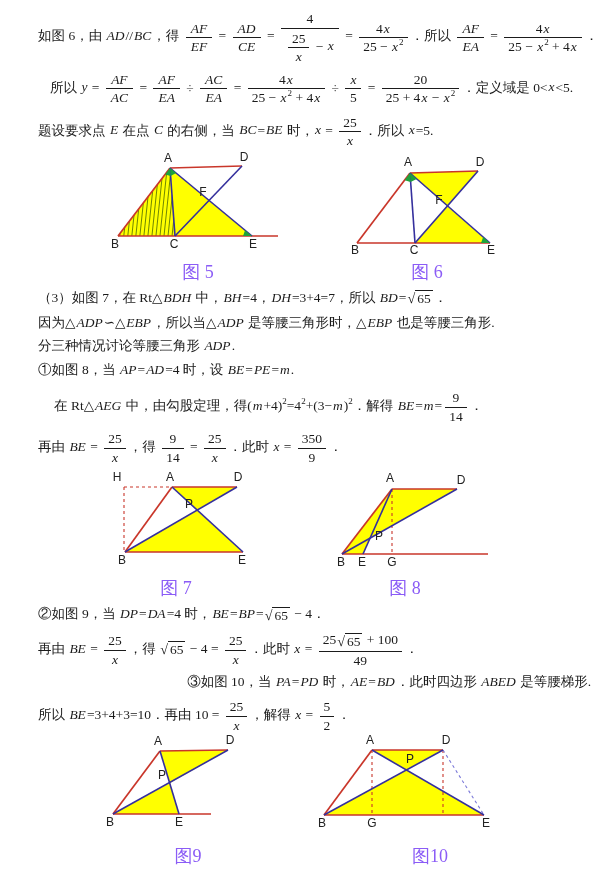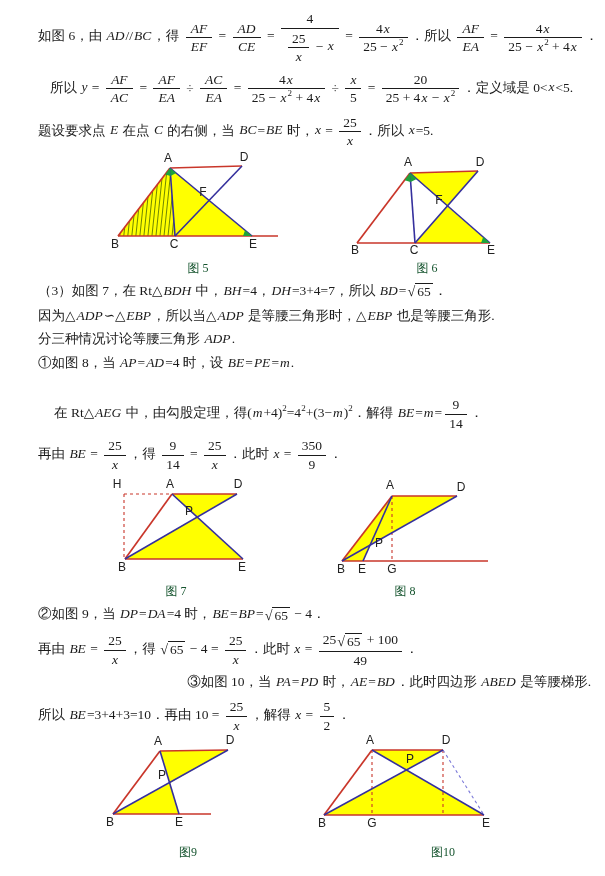--- a/index.html
+++ b/index.html
@@ -17,35 +17,35 @@
   .mnum{display:block;padding:1px 4px 1px 4px;border-bottom:1px solid #1b1b1b;}
   .mden{display:block;padding:1px 4px 0 4px;}
   .msqrt{display:inline-flex;vertical-align:middle;align-items:flex-start;margin:0 1px;}
   .mrad{line-height:1.2;font-size:1.05em;}
   .mbar{border-top:1px solid #1b1b1b;line-height:1.2;padding:0 2px;}
   .p1{margin:2px 0 6px;}
   .p2{margin:0 12px 8px;}
   .p3{margin:0 0 2px;}
   .p4{margin:4px 0 4px;}
   .p5,.p6{margin:0 0 3px;}
-  .p7{margin:0 0 22px;}
+  .p7{margin:0 0 8px;}
   .p8{margin:0 16px 6px;}
   .p9{margin:0 0 2px;}
   .p10{margin:4px 0 6px;}
   .p11{margin:0 0 4px;}
   .p12{margin:0 0 5px;text-align:right;}
   .p13{margin:0 0 2px;}
   .figrow{display:flex;align-items:flex-start;}
   .row1{margin:2px 0 2px 57px;gap:35px;}
   .row2{margin:0 0 4px 22px;gap:55px;}
   .row3{margin:0 0 0 22px;gap:40px;}
   figure{margin:0;text-align:center;}
-  figcaption{font-size:12px;margin-top:1px;position:relative;color:#14532d;}
+  figcaption{font-size:18px;margin-top:1px;position:relative;color:#8b5cf6;}
   .cap5{left:3px;} .cap6{left:-3px;} .cap7{left:16px;}
-  .cap8{left:-10px;} .cap9{left:28px;} .cap10{left:43px;}
+  .cap8{left:-10px;} .cap9{left:28px;} .cap10{left:30px;}
   .figlabel text{font-family:"Liberation Sans","DejaVu Sans",sans-serif;font-size:12px;fill:#222222;text-anchor:middle;}
   .redln{stroke:#c9362a;stroke-width:1.7;fill:none;}
   .bluln{stroke:#35309d;stroke-width:1.6;fill:none;}
   .dashred{stroke:#c9362a;stroke-width:1.1;fill:none;stroke-dasharray:3,3;}
   .dashblu{stroke:#7b79d8;stroke-width:1.1;fill:none;stroke-dasharray:3,3;}
   .yel{fill:#ffff00;}
   .grn{fill:#1ea23c;}
 </style>
 </head>
 <body>

